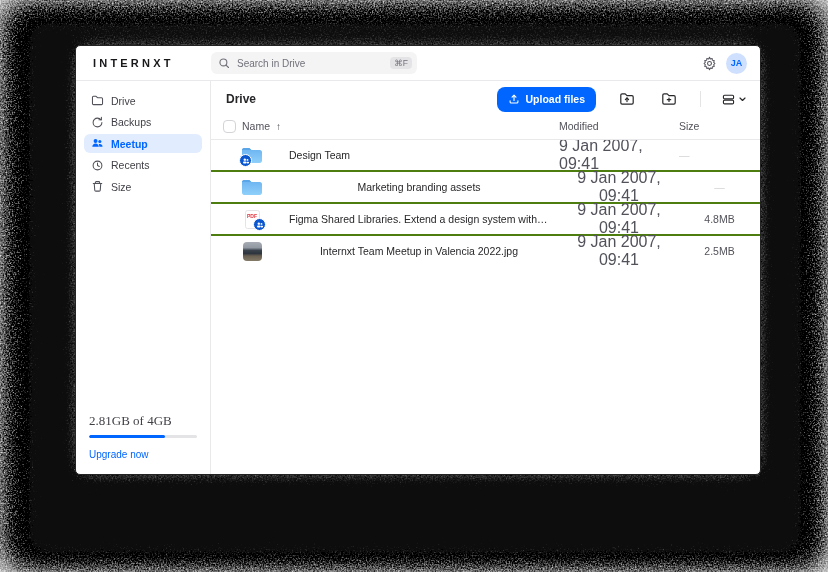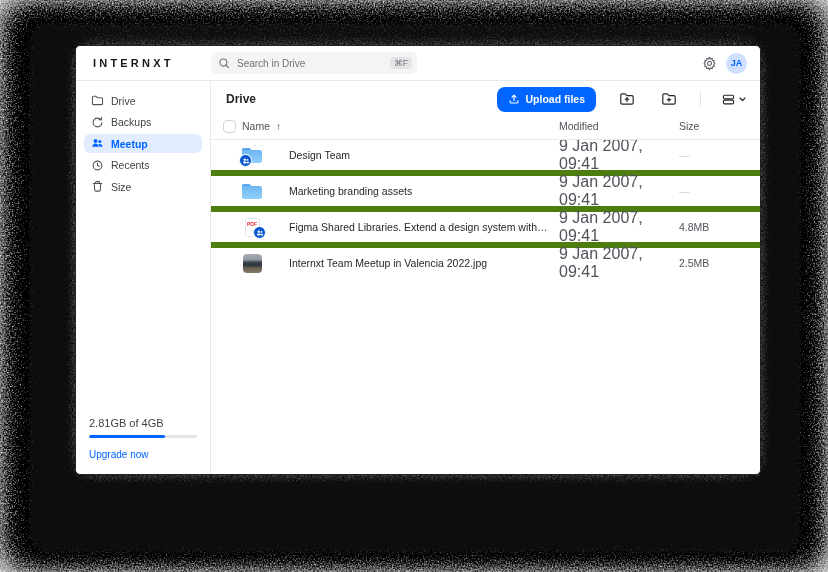--- a/index.html
+++ b/index.html
@@ -39,21 +39,21 @@
   
   .app-body{flex:1;display:flex;min-height:0;}
   .sidebar{width:135px;flex:0 0 135px;border-right:1px solid #e9e9eb;box-sizing:border-box;
     display:flex;flex-direction:column;padding:10px 8px 12px;}
   .side-item{display:flex;align-items:center;gap:7px;height:19px;padding:0 7px;margin-bottom:2.5px;
     border-radius:6px;font-size:10.5px;color:#3f3f46;cursor:pointer;}
   .side-item .side-icon{display:grid;place-items:center;color:#52525b;width:13px;height:13px;}
   .side-item.selected{background:#e1ecff;color:#0066ff;font-weight:bold;}
   .side-item.selected .side-icon{color:#0066ff;}
   .storage{margin-top:auto;padding:0 5px;}
-  .storage-text{font-size:11px;color:#3f3f46;margin-bottom:6px;}
+  .storage-text{font-size:13px;color:#3f3f46;margin-bottom:6px;font-family:Liberation Serif, serif;}
   .storage-track{height:3px;background:#e4e4e7;border-radius:2px;overflow:hidden;}
   .storage-fill{height:100%;background:#0066ff;border-radius:2px;}
   .upgrade-link{display:inline-block;margin-top:11px;font-size:10px;color:#0066ff;
     text-decoration:none;cursor:pointer;}
 
   
   .main{flex:1;display:flex;flex-direction:column;min-width:0;}
   .toolbar{height:28px;flex:0 0 28px;display:flex;align-items:center;padding:4px 14px 0 15px;box-sizing:content-box;}
   .breadcrumb{font-size:12px;font-weight:bold;color:#27272a;}
   .toolbar-right{margin-left:auto;display:flex;align-items:center;gap:20px;}
@@ -69,21 +69,21 @@
     padding:0 0 0 12px;border-bottom:1px solid #e9e9eb;font-size:10.5px;color:#52525b;}
   .checkbox{width:13px;height:13px;border:1px solid #d4d4d8;border-radius:4px;
     background:#fff;margin-right:6px;flex:0 0 13px;cursor:pointer;box-sizing:border-box;}
   .col-name{flex:1;min-width:0;display:flex;align-items:center;gap:6px;text-align:center;}
   .sort-arrow{color:#3f3f46;font-size:10px;}
   .col-modified{width:120px;flex:0 0 120px;}
   .col-size{width:81px;flex:0 0 81px;}
 
   .file-rows{flex:1;overflow:hidden;}
   .file-row{height:30px;display:flex;align-items:center;padding-left:31px;cursor:pointer;}
-  .file-row + .file-row{border-top:6px solid #4d7c0f;}
+  .file-row + .file-row{border-top:2px solid #4d7c0f;text-align:center;}
   .file-icon-wrap{width:20px;height:20px;flex:0 0 20px;margin-right:7px;
     display:grid;place-items:center;}
   .file-name{flex:1;min-width:0;font-size:10.5px;color:#27272a;white-space:nowrap;
     overflow:hidden;text-overflow:ellipsis;padding-right:10px;margin-left:20px;}
   .file-modified{width:120px;flex:0 0 120px;font-size:16px;color:#52525b;}
   .file-size{width:81px;flex:0 0 81px;font-size:10.5px;color:#52525b;}
   .file-size.dash{color:#d4d4d8;}
 
   .row-icon{position:relative;display:grid;place-items:center;width:20px;height:20px;}
   .share-badge{position:absolute;width:11px;height:11px;border-radius:50%;

